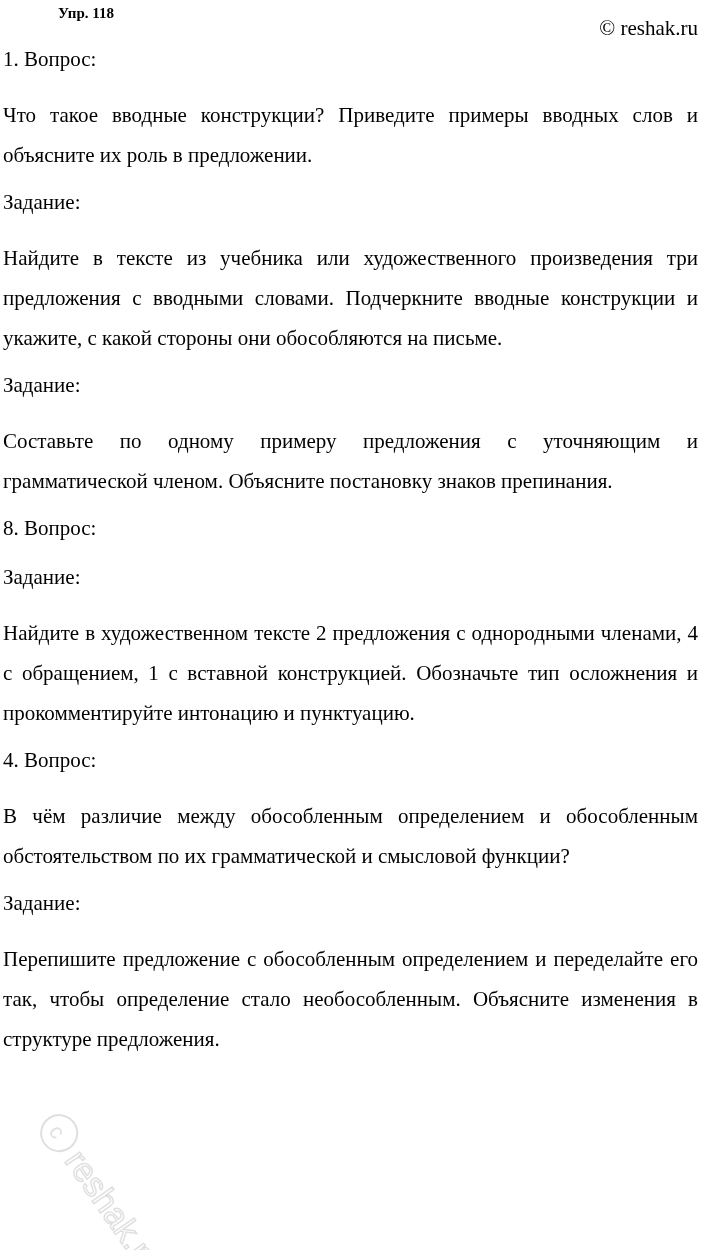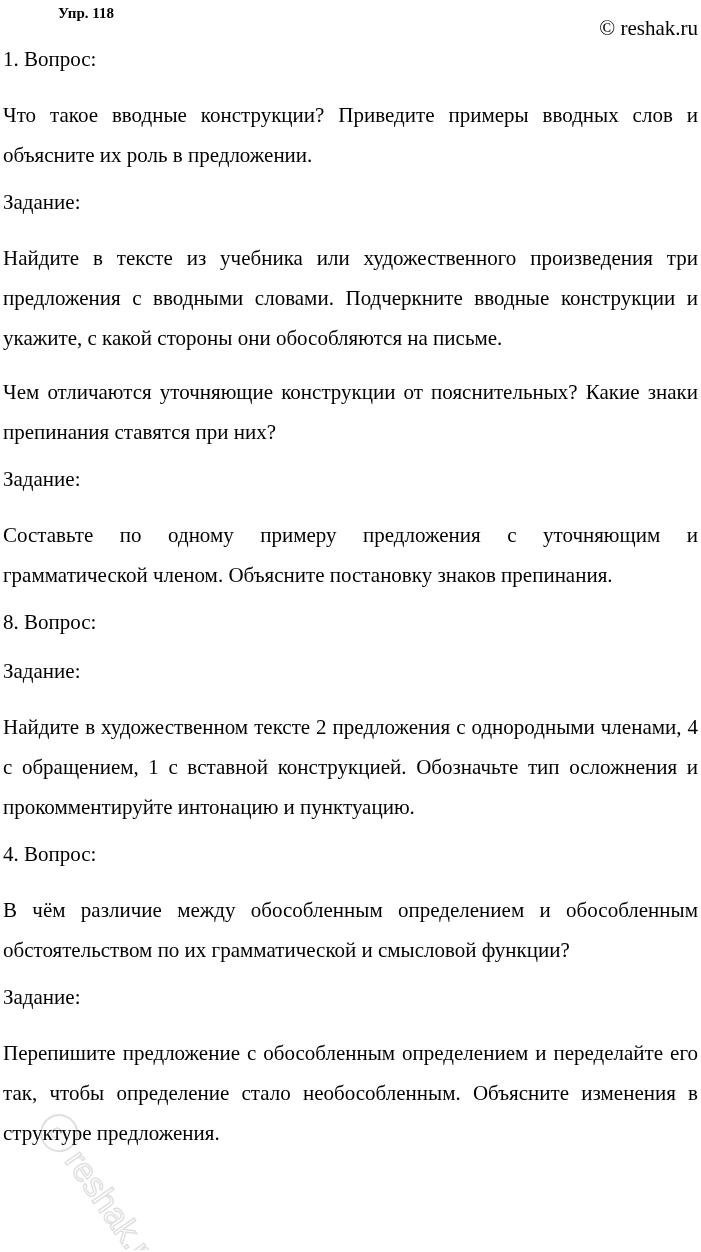--- a/index.html
+++ b/index.html
@@ -27,21 +27,20 @@
 </div>
 
 <div class="content">
   <section>
     <div class="label">1. Вопрос:</div>
     <p class="para">Что такое вводные конструкции? Приведите примеры вводных слов и объясните их роль в предложении.</p>
     <div class="label">Задание:</div>
     <p class="para">Найдите в тексте из учебника или художественного произведения три предложения с вводными словами. Подчеркните вводные конструкции и укажите, с какой стороны они обособляются на письме.</p>
   </section>
   <section>
-    <p class="para">Чем отличаются уточняющие конструкции от пояснительных? Какие знаки препинания ставятся при них?</p>
     <div class="label">Задание:</div>
     <p class="para">Составьте по одному примеру предложения с уточняющим и грамматической членом. Объясните постановку знаков препинания.</p>
   </section>
   <section>
     <div class="label">8. Вопрос:</div>
     <div class="label">Задание:</div>
     <p class="para">Найдите в художественном тексте 2 предложения с однородными членами, 4 с обращением, 1 с вставной конструкцией. Обозначьте тип осложнения и прокомментируйте интонацию и пунктуацию.</p>
   </section>
   <section>
     <div class="label">4. Вопрос:</div>

